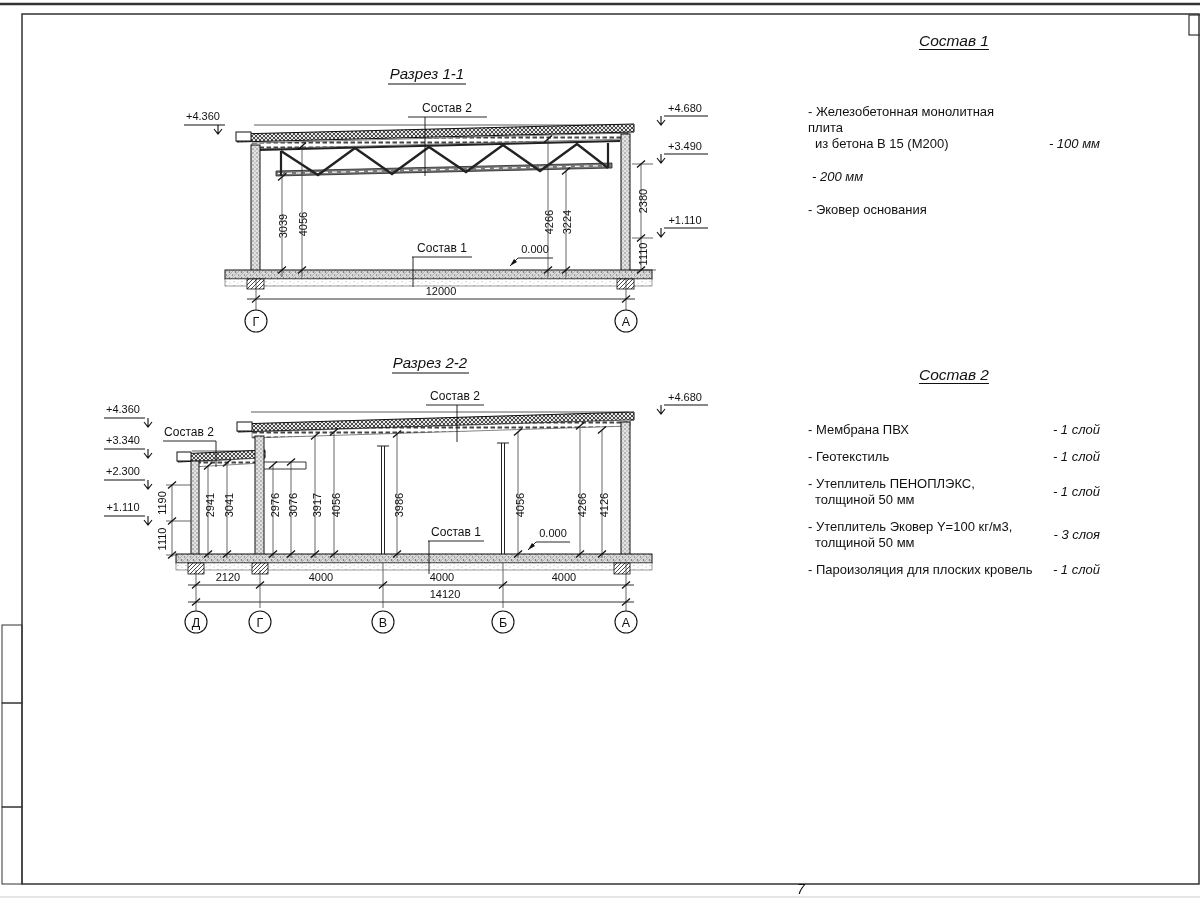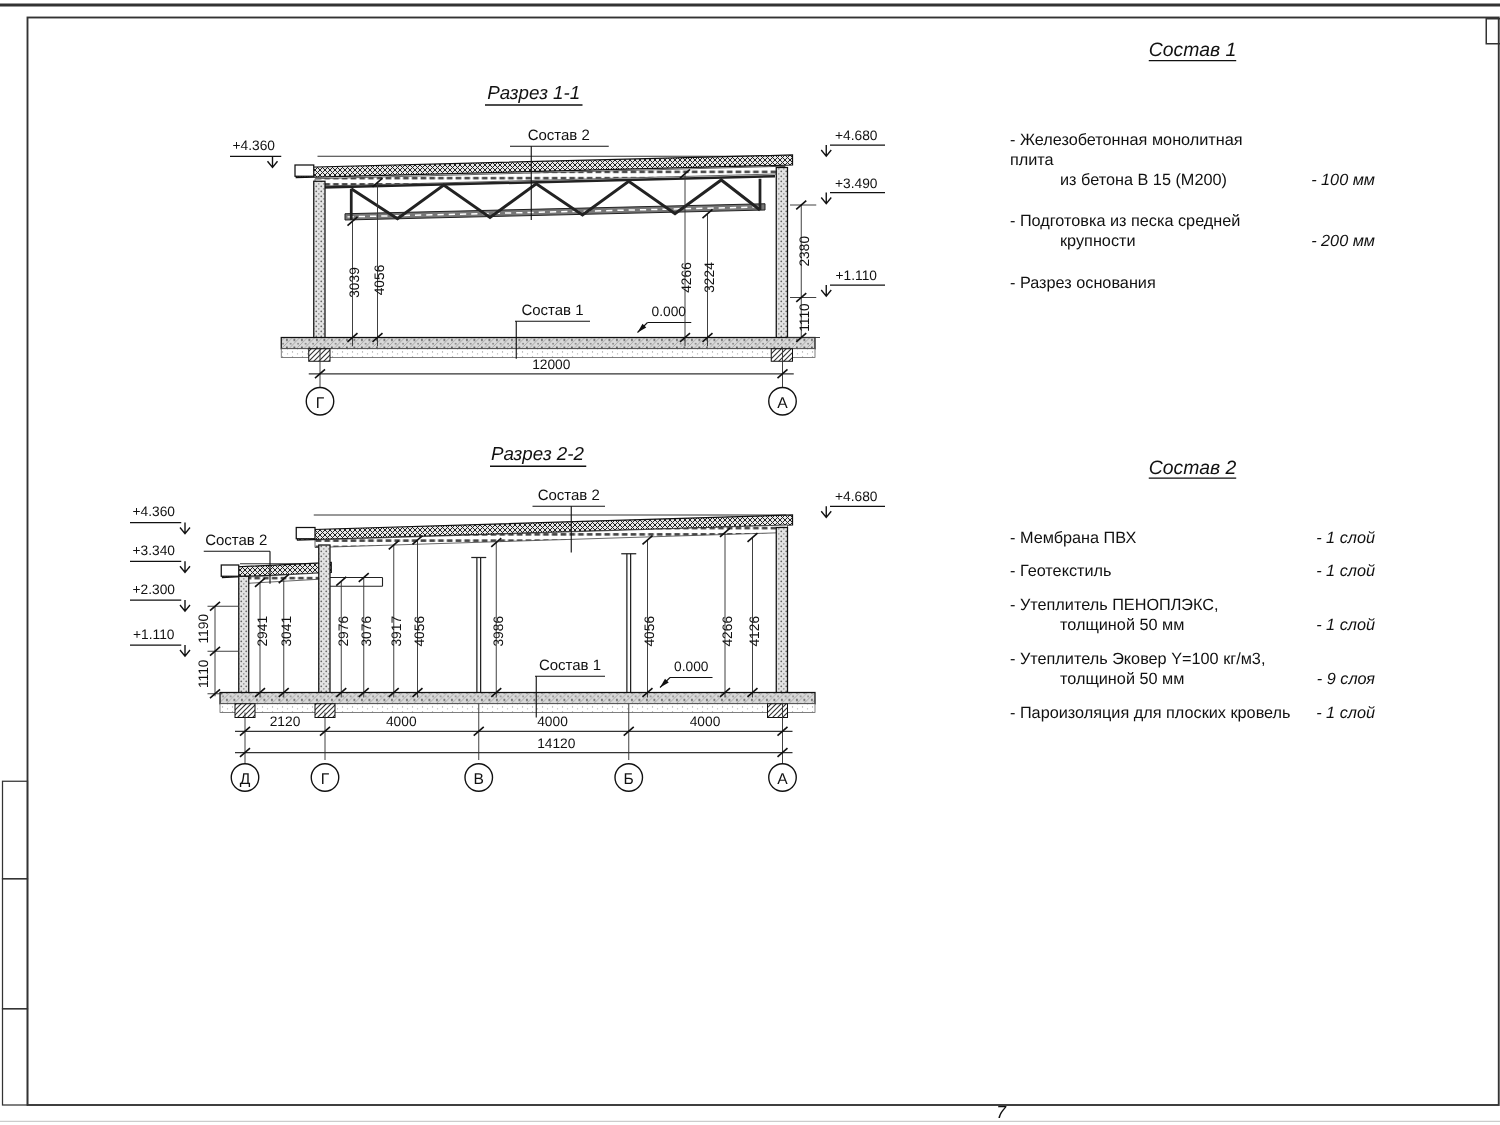--- a/index.html
+++ b/index.html
@@ -16,22 +16,22 @@
   .panel{position:absolute;width:292px;}
   .panel-title{text-align:center;font-style:italic;font-size:15.5px;
                text-decoration:underline;text-underline-offset:3px;}
   #sostav1-panel{left:808px;top:32px;}
   #sostav2-panel{left:808px;top:366px;}
   #sostav1-panel .panel-title{margin-bottom:54px;}
   #sostav2-panel .panel-title{margin-bottom:38px;}
   .li{display:flex;justify-content:space-between;align-items:flex-end;
       font-size:13px;line-height:16px;}
   #sostav1-panel .li{margin-bottom:17px;gap:44px;}
-  #sostav2-panel .li{margin-bottom:11px;}
-  .l2{display:block;padding-left:7px;margin-left:33px;}
+  #sostav2-panel .li{margin-bottom:11px;align-items:center;}
+  .l2{display:block;padding-left:7px;}
   .li-val{white-space:pre;padding-left:4px;font-style:italic;}
 </style>
 </head>
 <body>
 
 <svg width="1200" height="900" viewBox="0 0 1200 900">
   <defs>
     <pattern id="roofHatch" patternUnits="userSpaceOnUse" width="4" height="4">
       <rect width="4" height="4" fill="#e8e8e8"></rect>
       <path d="M0,4 L4,0 M0,0 L4,4" stroke="#222" stroke-width="0.8"></path>
@@ -368,44 +368,43 @@
   </g>
 </svg>
 
 <div class="panel" id="sostav1-panel">
   <div class="panel-title">Состав 1</div>
   <div class="li">
     <div class="li-name"><span>- Железобетонная  монолитная плита</span><span class="l2">из бетона В 15 (М200)</span></div>
     <div class="li-val">- 100 мм</div>
   </div>
   <div class="li">
-    <div class="li-name"><span>- Подготовка из песка средней</span><span class="l2">крупности</span></div>
     <div class="li-val">- 200 мм</div>
   </div>
   <div class="li">
-    <div class="li-name"><span>- Разрез основания</span><span class="l2"></span></div>
+    <div class="li-name"><span>- Эковер основания</span><span class="l2"></span></div>
     <div class="li-val"></div>
   </div>
 </div>
 
 <div class="panel" id="sostav2-panel">
   <div class="panel-title">Состав 2</div>
   <div class="li">
     <div class="li-name"><span>- Мембрана ПВХ</span><span class="l2"></span></div>
     <div class="li-val">- 1 слой</div>
   </div>
   <div class="li">
     <div class="li-name"><span>- Геотекстиль</span><span class="l2"></span></div>
     <div class="li-val">- 1 слой</div>
   </div>
   <div class="li">
     <div class="li-name"><span>- Утеплитель ПЕНОПЛЭКС,</span><span class="l2">толщиной 50 мм</span></div>
     <div class="li-val">- 1 слой</div>
   </div>
   <div class="li">
     <div class="li-name"><span>- Утеплитель Эковер Y=100 кг/м3,</span><span class="l2">толщиной 50 мм</span></div>
-    <div class="li-val">- 9 слоя</div>
+    <div class="li-val">- 3 слоя</div>
   </div>
   <div class="li">
     <div class="li-name"><span>- Пароизоляция для плоских кровель</span><span class="l2"></span></div>
     <div class="li-val">- 1 слой</div>
   </div>
 </div>
 
 </body></html>

